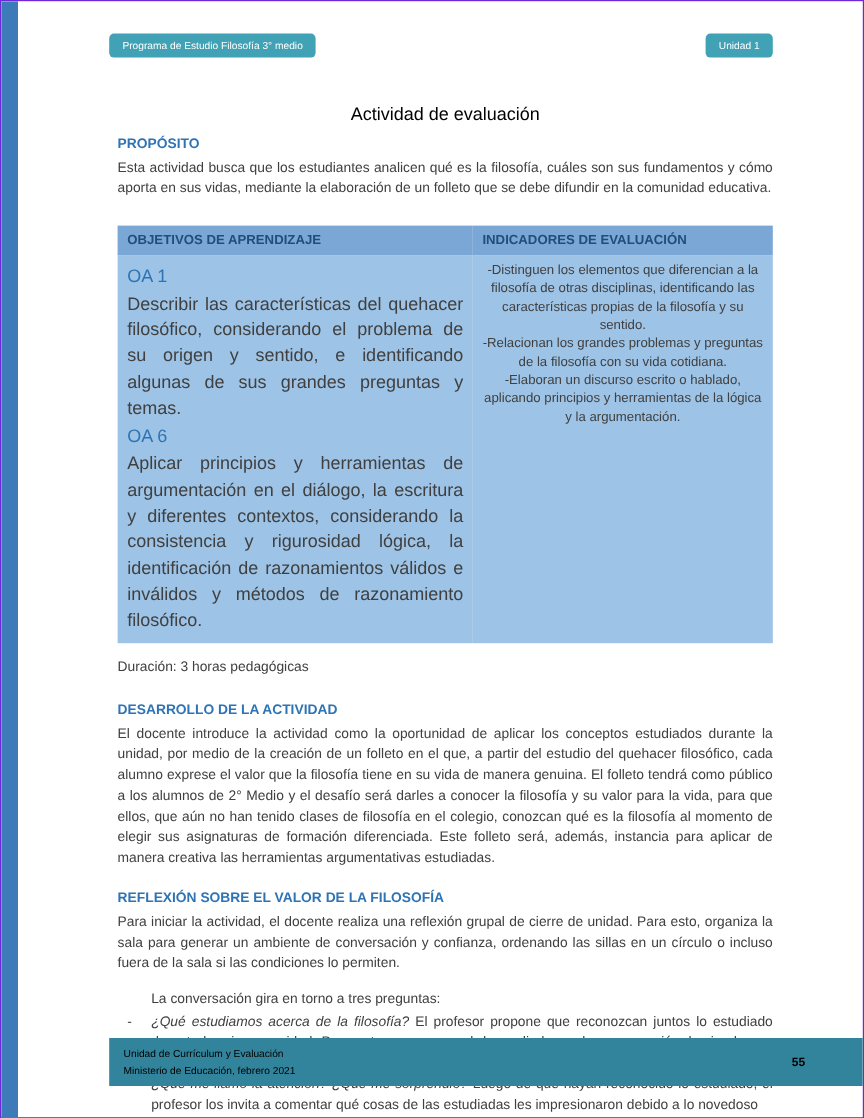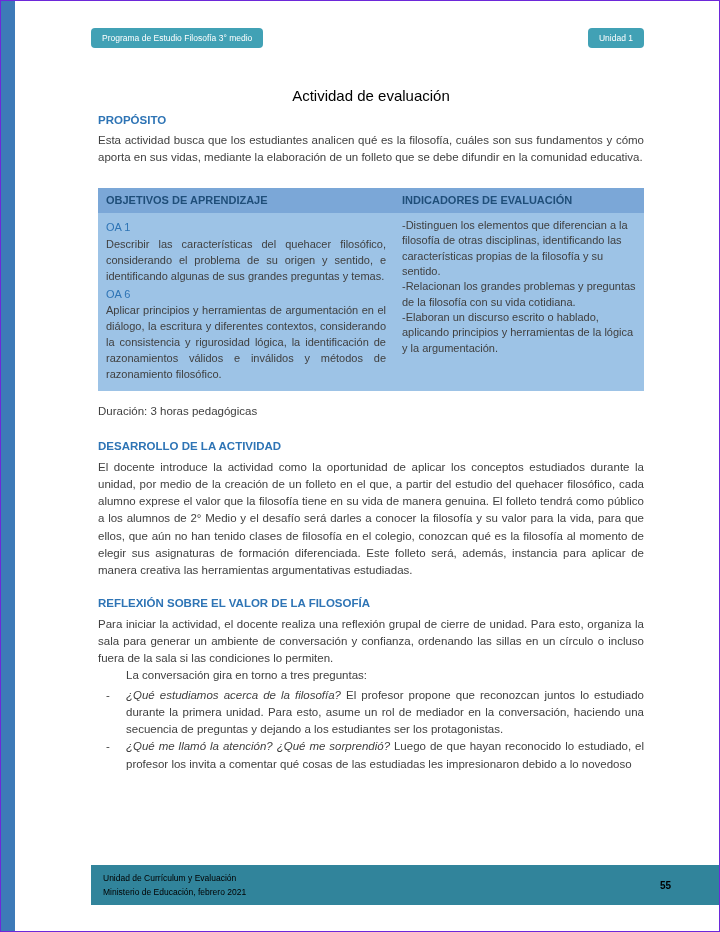--- a/index.html
+++ b/index.html
@@ -40,26 +40,26 @@
   .box { display:flex; flex-direction:column; }
   .box-left { flex:0 0 296px; }
   .box-right { flex:1 1 auto; }
   .box-header {
     background:#7ba7d7; color:#1f4e79; font-weight:700;
     font-size:11px; padding:4px 8px;
   }
   .box-body {
     background:#9dc3e6; flex:1 1 auto; padding:5px 8px 8px 8px;
   }
-  .box-left .box-body { font-size:11px; line-height:1.45; }
-  .box-right .box-body { font-size:11px; line-height:1.4; }
+  .box-left .box-body { font-size:15px; line-height:1.45; }
+  .box-right .box-body { font-size:11px; line-height:1.4;text-align:center; }
   .oa-label { color:#2e74b5; margin:2px 0 1px 0; }
   .duracion { margin-bottom:18px; }
   .desarrollo-text { margin-bottom:16px; }
-  .reflexion-text { margin-bottom:0; }
+  .reflexion-text { margin-bottom:12px; }
   .intro-line { padding-left:28px; margin-bottom:2px; }
   .bullet {
     display:flex; margin-left:8px;
   }
   .bullet-marker { flex:0 0 20px; }
   .bullet-text { flex:1 1 auto; text-align:justify; }
   .italic { font-style:italic; }
   .footer-bar {
     position:absolute; left:90px; right:0; bottom:26px; height:40px;
     background:#31849b; color:#000000;

